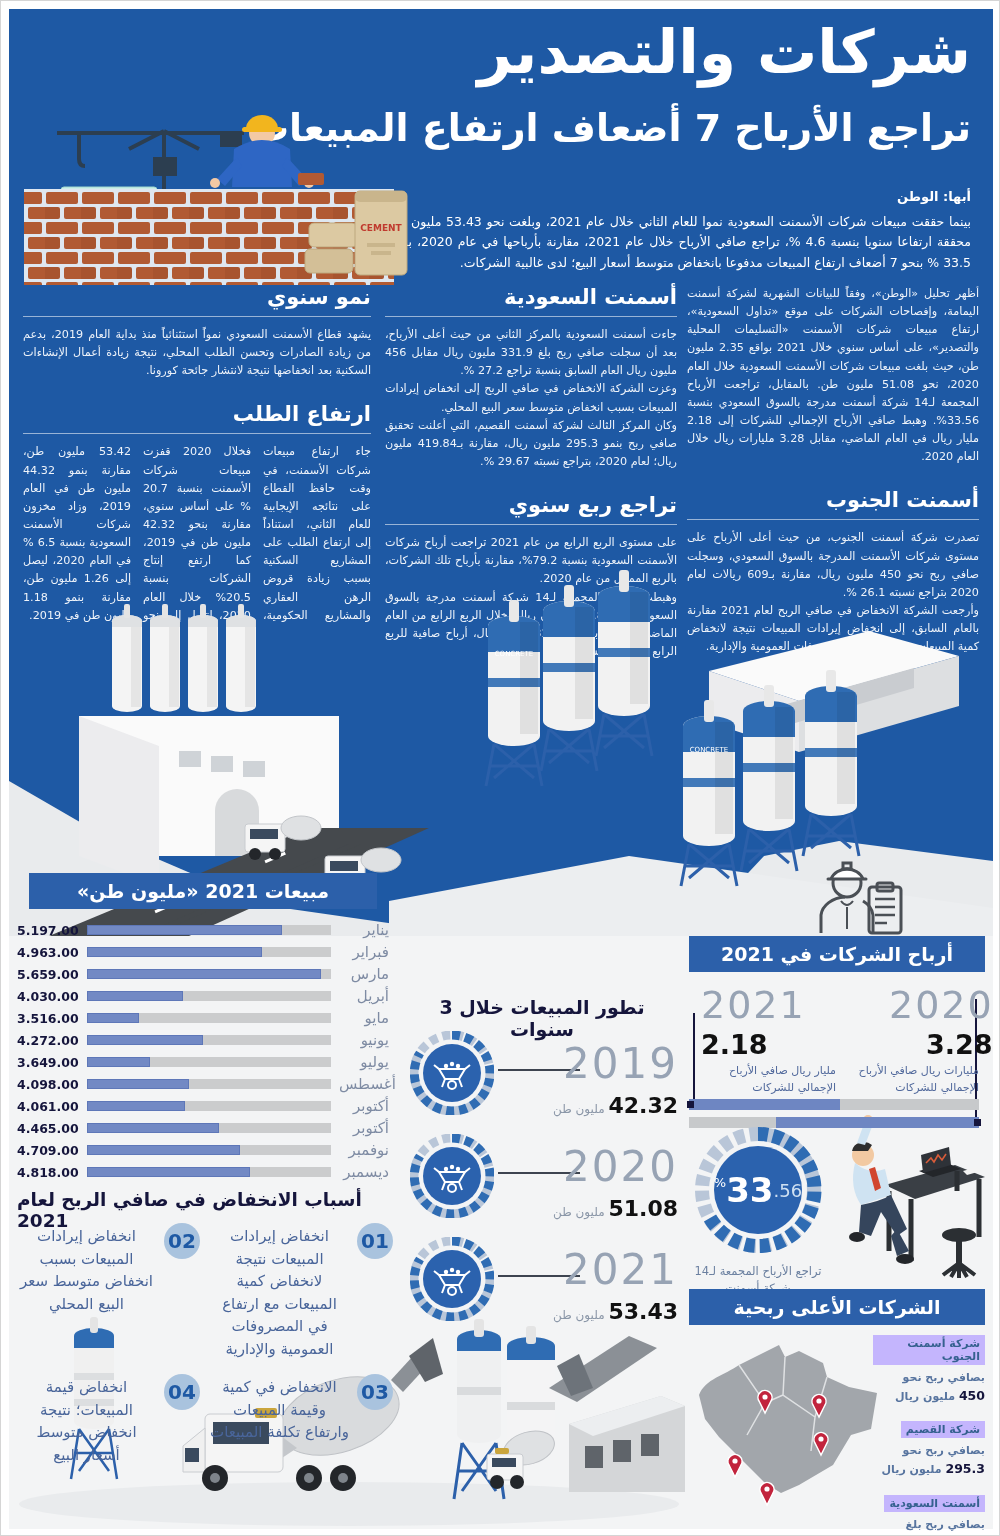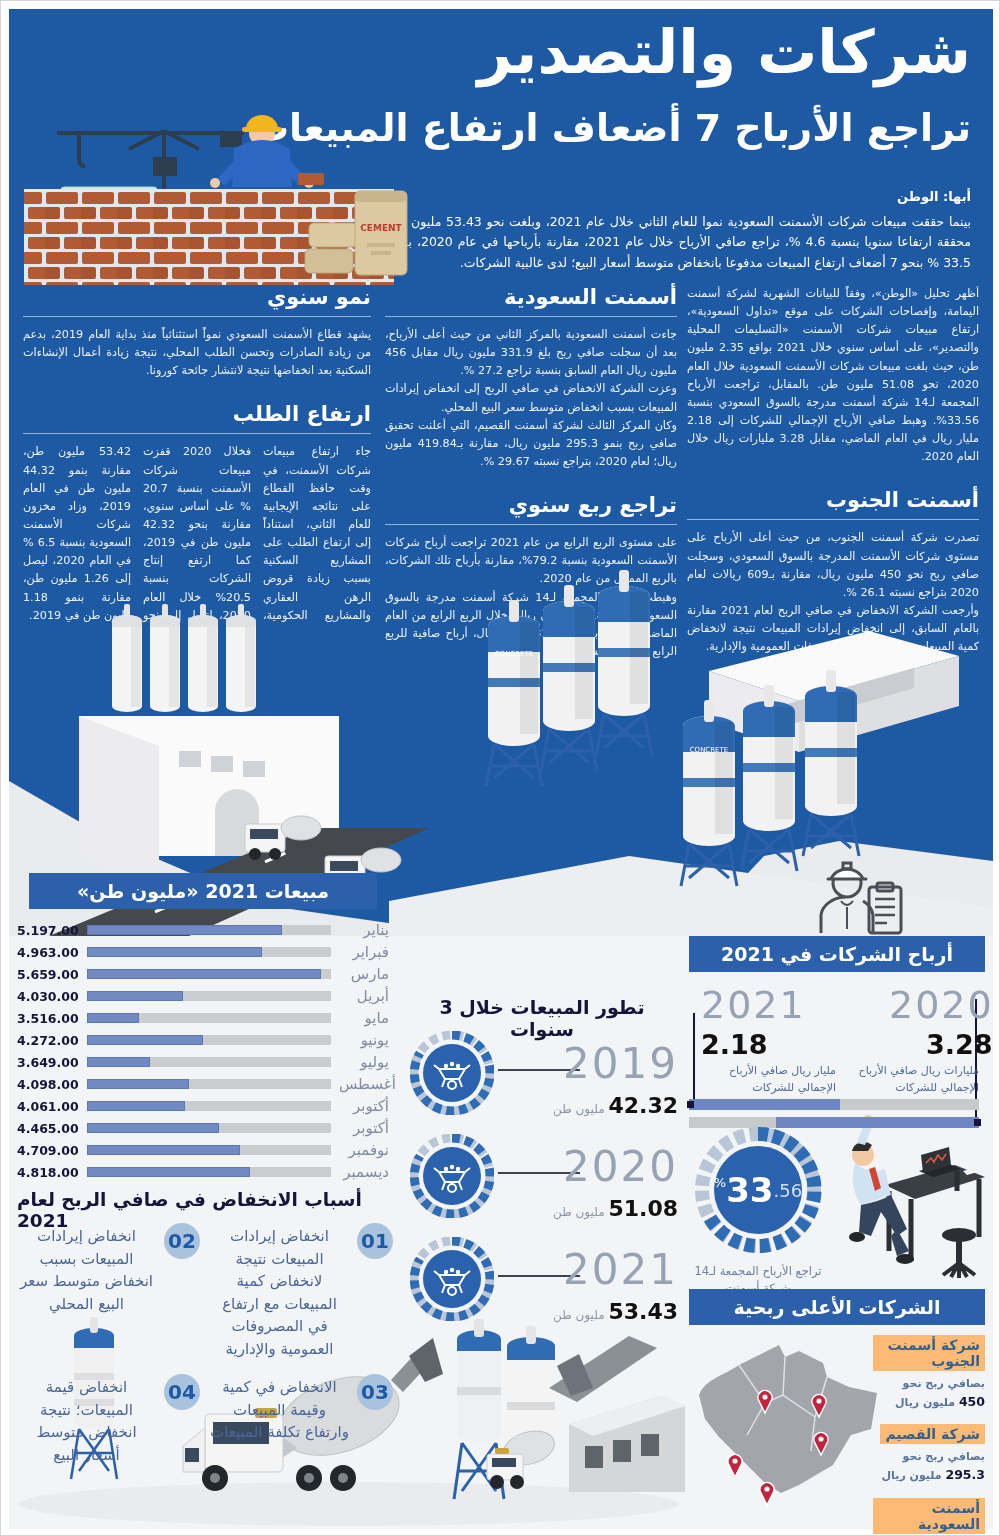--- a/index.html
+++ b/index.html
@@ -58,21 +58,21 @@
   .p-dot{position:absolute;width:7px;height:7px;background:#15153c;top:2px;z-index:6;}
   .p-conn{position:absolute;border-color:#15153c;z-index:4;}
   .ring-wrap{position:absolute;left:690px;top:1122px;width:134px;height:134px;z-index:5;}
   .ring-txt{position:absolute;left:0;top:0;width:134px;height:134px;display:flex;align-items:center;justify-content:center;color:#fff;z-index:6;}
   .ring-txt .pc{font-size:13px;align-self:flex-start;margin-top:52px;}
   .ring-txt .big{font-size:34px;font-weight:bold;}
   .ring-txt .frac{font-size:18px;color:#cfe0f2;}
   .ring-cap{position:absolute;left:684px;top:1262px;width:146px;font-size:11.5px;line-height:1.45;color:#6b80a0;text-align:center;direction:rtl;z-index:5;}
   .cos{position:absolute;left:872px;top:1334px;width:112px;z-index:5;}
   .co{margin-bottom:13px;direction:rtl;text-align:right;}
-  .co-name{display:inline-block;background:#fdba74;color:#35618f;font-size:14px;font-weight:bold;padding:2px 5px;margin-bottom:4px;}
+  .co-name{display:inline-block;background:#c4b5fd;color:#35618f;font-size:11px;font-weight:bold;padding:2px 5px;margin-bottom:4px;}
   .co-det{font-size:11px;line-height:1.55;color:#57749f;font-weight:bold;}
   .co-det b{color:#15153c;font-size:12.5px;}
 </style>
 </head>
 <body>
 
 <div class="page">
 
   <svg width="0" height="0" style="position:absolute">
     <defs>

